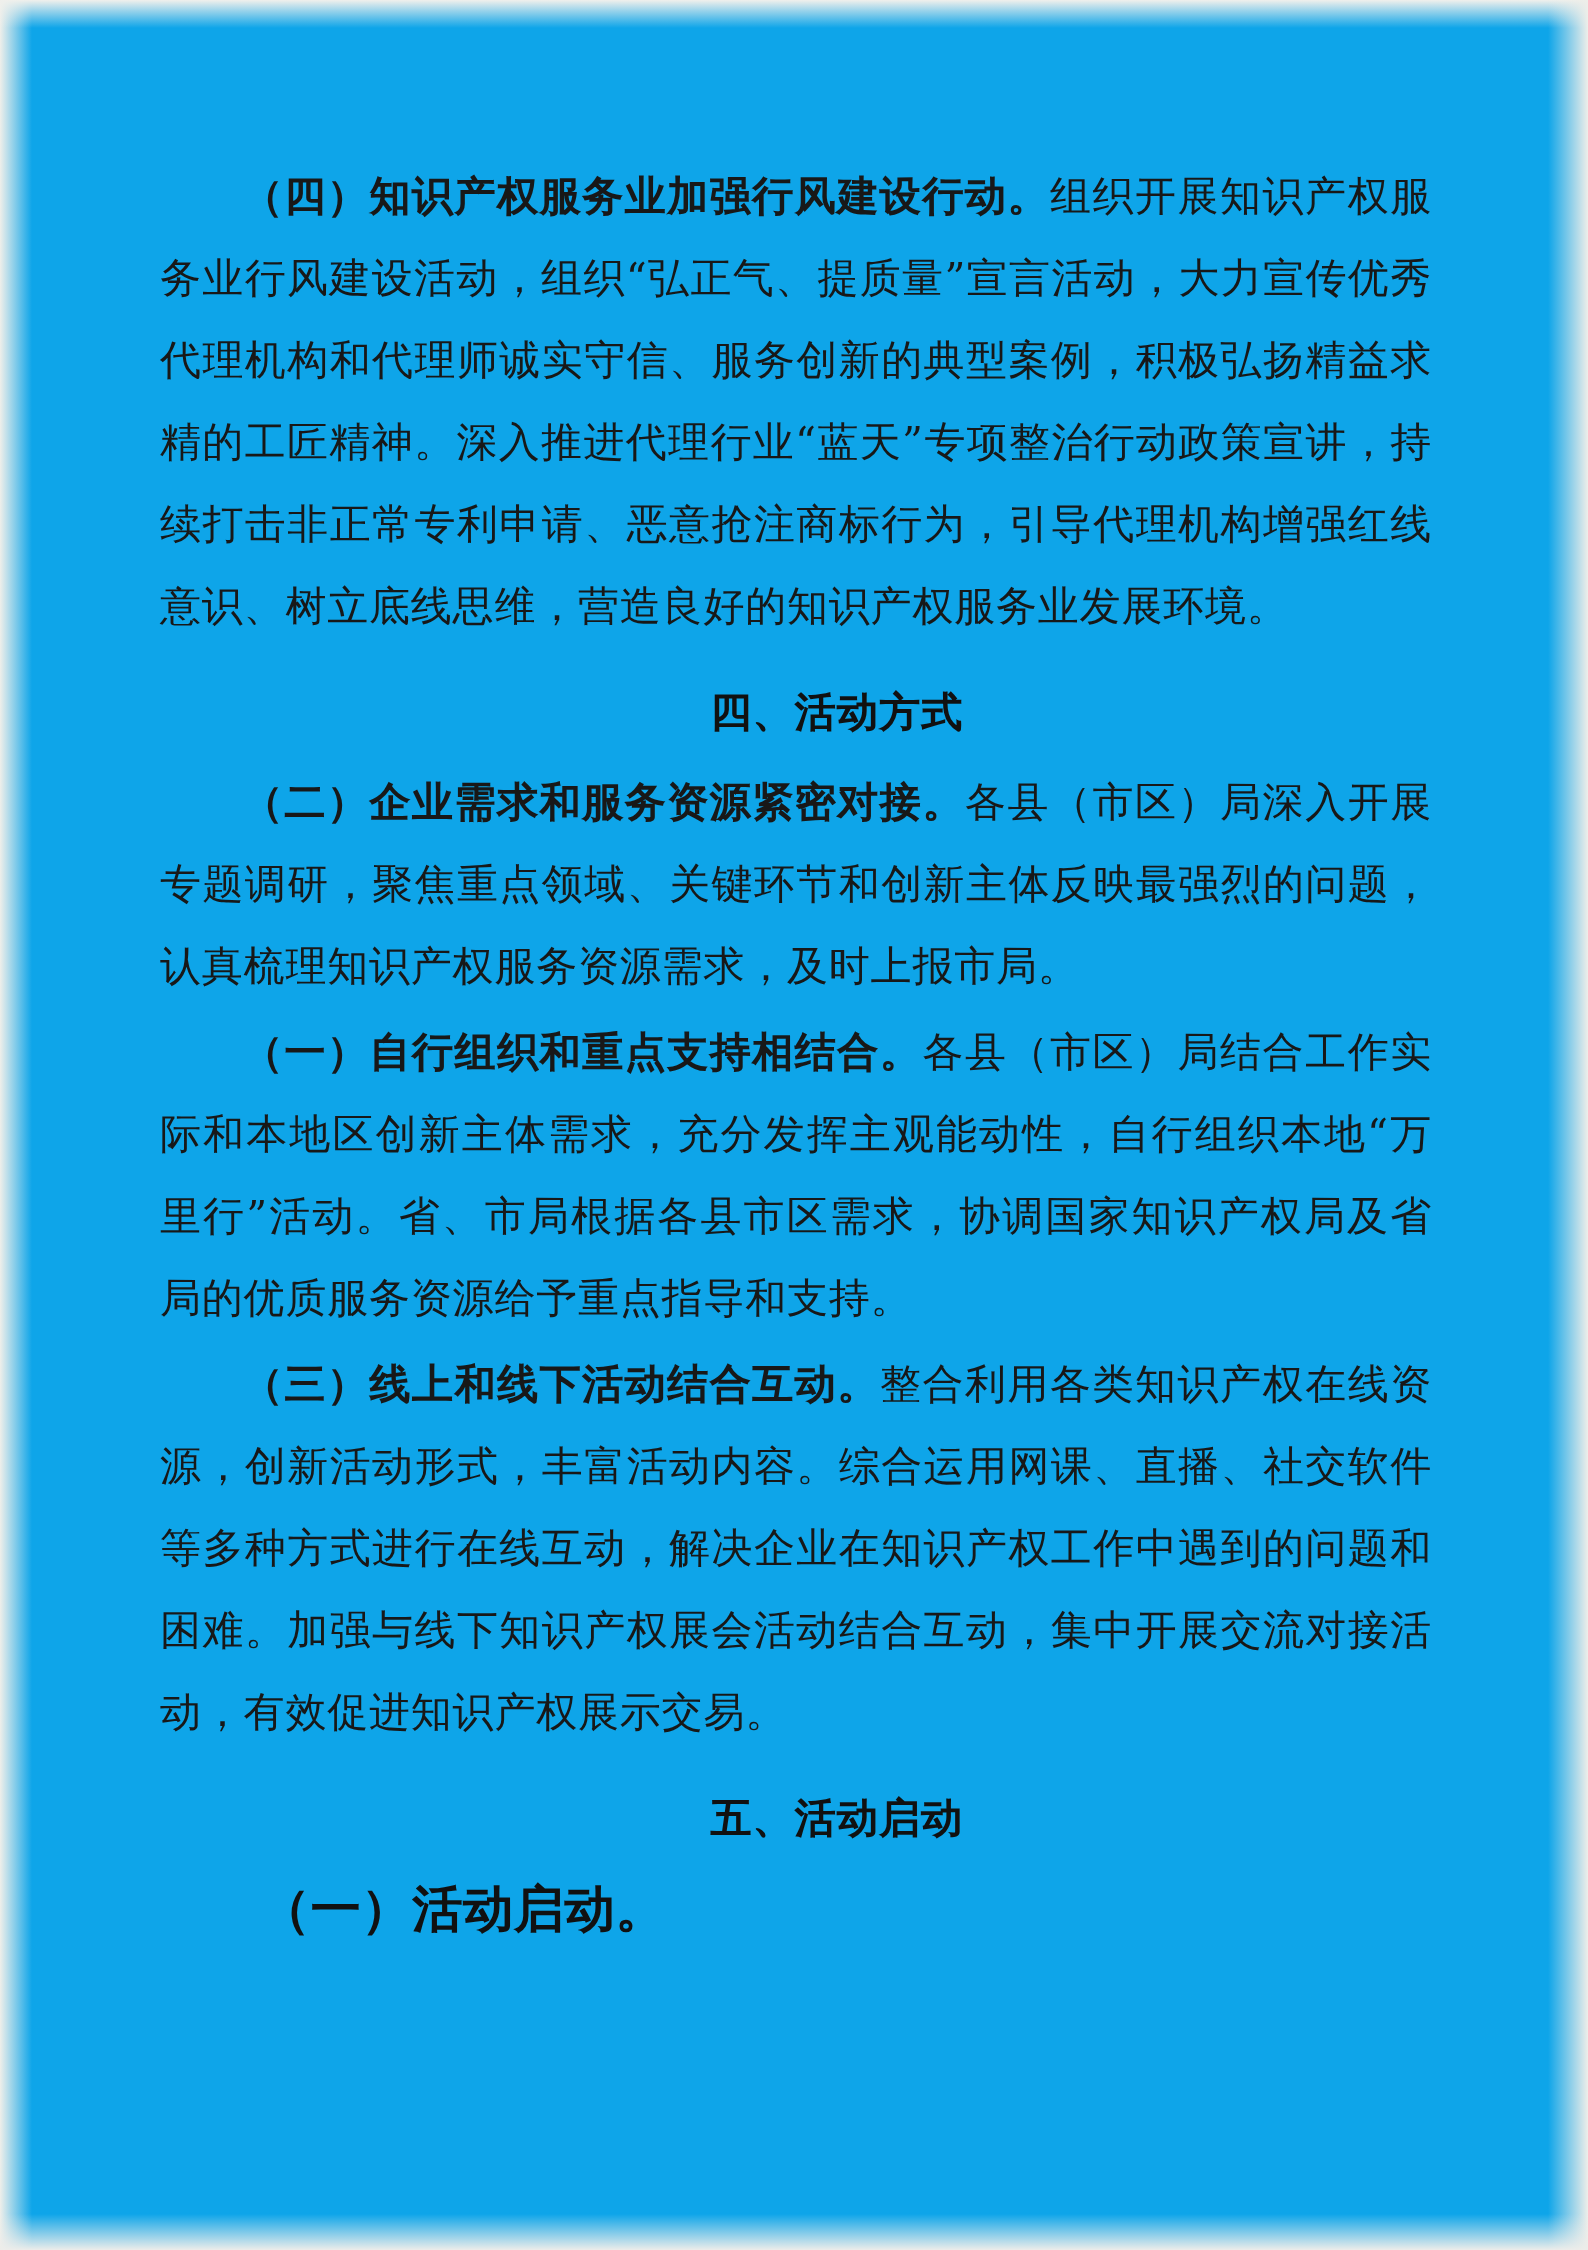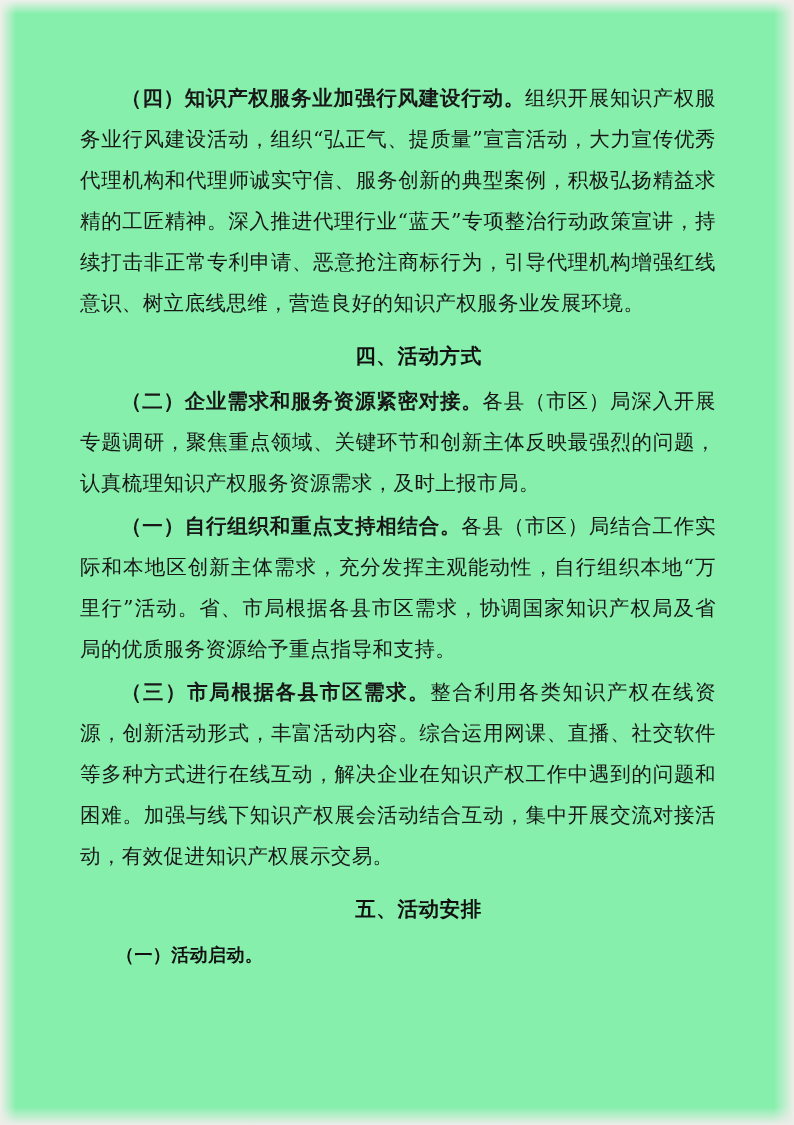--- a/index.html
+++ b/index.html
@@ -4,21 +4,21 @@
 <style>
   html, body {
     margin: 0;
     padding: 0;
     background: #ffffff;
   }
   #page {
     position: relative;
     width: 794px;
     height: 1125px;
-    background: #86efac;
+    background: #0ea5e9;
     overflow: hidden;
     font-family: "DejaVu Serif", "Liberation Serif", serif;
     color: #1b1b1b;
   }
   .content {
     position: absolute;
     left: 80px;
     top: 78px;
     width: 636px;
   }
@@ -37,21 +37,21 @@
     font-size: 20.5px;
     line-height: 41px;
     text-indent: 2em;
     font-weight: bold;
     letter-spacing: 0.6px;
     color: #111111;
     text-align: center;
   }
   p.subheading {
     margin: 4px 0 2px 0;
-    font-size: 18px;
+    font-size: 25px;
     line-height: 41px;
     text-indent: 2em;
     font-weight: bold;
     letter-spacing: 0.4px;
     color: #111111;
   }
   .b {
     font-weight: bold;
   }
   
@@ -88,21 +88,21 @@
   <div class="content">
 
     <p class="para"><span class="b">（四）知识产权服务业加强行风建设行动。</span><span>组织开展知识产权服务业行风建设活动，组织“弘正气、提质量”宣言活动，大力宣传优秀代理机构和代理师诚实守信、服务创新的典型案例，积极弘扬精益求精的工匠精神。深入推进代理行业“蓝天”专项整治行动政策宣讲，持续打击非正常专利申请、恶意抢注商标行为，引导代理机构增强红线意识、树立底线思维，营造良好的知识产权服务业发展环境。</span></p>
 
     <p class="heading">四、活动方式</p>
 
     <p class="para"><span class="b">（二）企业需求和服务资源紧密对接。</span><span>各县（市区）局深入开展专题调研，聚焦重点领域、关键环节和创新主体反映最强烈的问题，认真梳理知识产权服务资源需求，及时上报市局。</span></p>
 
     <p class="para"><span class="b">（一）自行组织和重点支持相结合。</span><span>各县（市区）局结合工作实际和本地区创新主体需求，充分发挥主观能动性，自行组织本地“万里行”活动。省、市局根据各县市区需求，协调国家知识产权局及省局的优质服务资源给予重点指导和支持。</span></p>
 
-    <p class="para"><span class="b">（三）市局根据各县市区需求。</span><span>整合利用各类知识产权在线资源，创新活动形式，丰富活动内容。综合运用网课、直播、社交软件等多种方式进行在线互动，解决企业在知识产权工作中遇到的问题和困难。加强与线下知识产权展会活动结合互动，集中开展交流对接活动，有效促进知识产权展示交易。</span></p>
+    <p class="para"><span class="b">（三）线上和线下活动结合互动。</span><span>整合利用各类知识产权在线资源，创新活动形式，丰富活动内容。综合运用网课、直播、社交软件等多种方式进行在线互动，解决企业在知识产权工作中遇到的问题和困难。加强与线下知识产权展会活动结合互动，集中开展交流对接活动，有效促进知识产权展示交易。</span></p>
 
-    <p class="heading">五、活动安排</p>
+    <p class="heading">五、活动启动</p>
 
     <p class="subheading">（一）活动启动。</p>
 
 
   </div>
 </div>
 
 </body></html>

